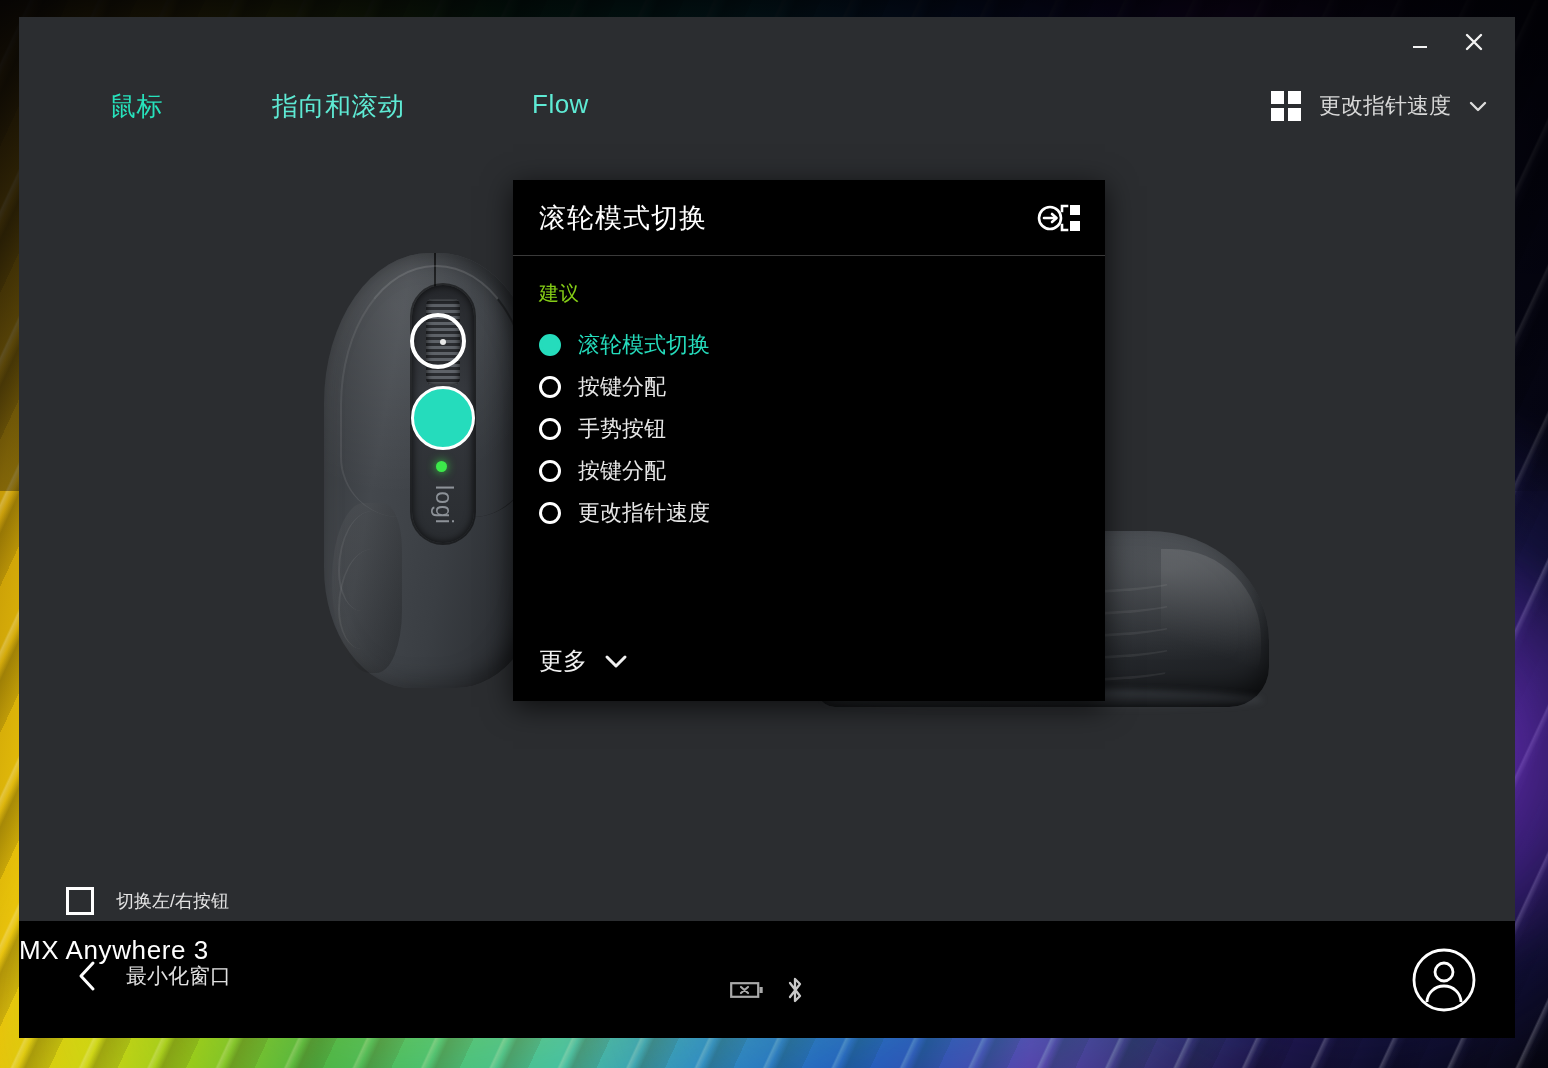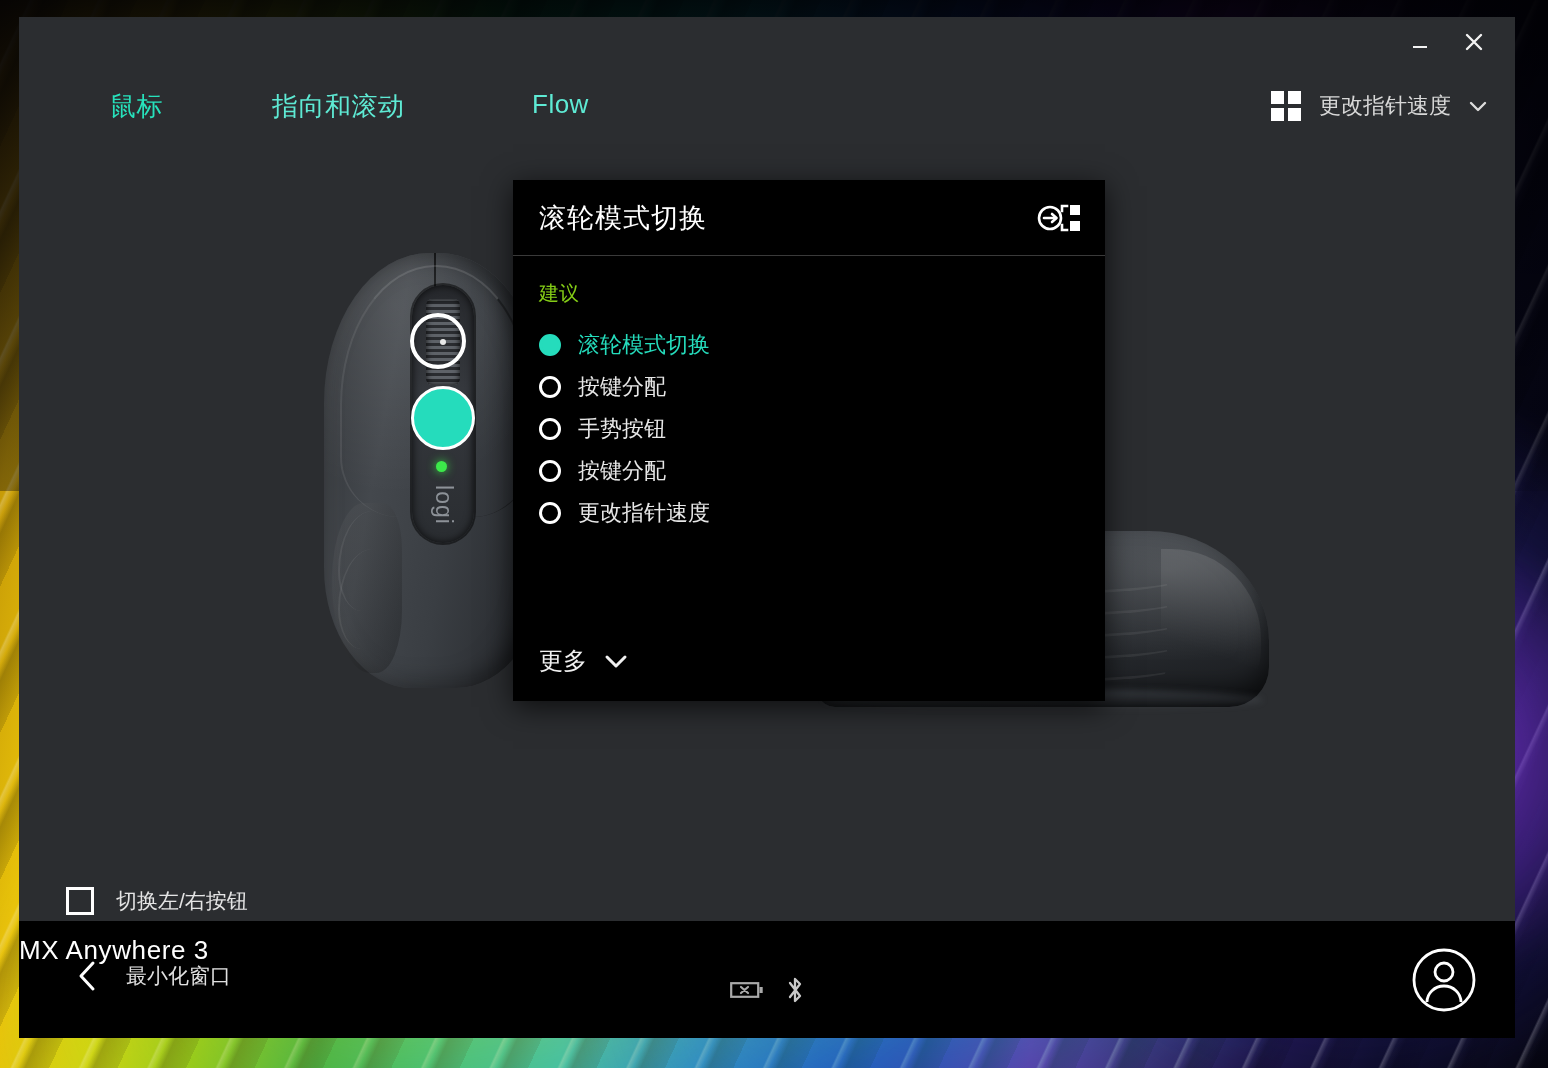--- a/index.html
+++ b/index.html
@@ -466,21 +466,21 @@
   }
   .checkbox-mark {
     width: 28px;
     height: 28px;
     border: 3px solid #ffffff;
     box-sizing: border-box;
     background: transparent;
     flex: none;
   }
   #swap-buttons-row .cb-label {
-    font-size: 21px;
+    font-size: 18px;
     color: #e4e4e4;
   }
   .btn-row {
     position: absolute;
     left: 47px;
     top: 74px;
     display: flex;
     gap: 17px;
   }
   .flat-btn {

